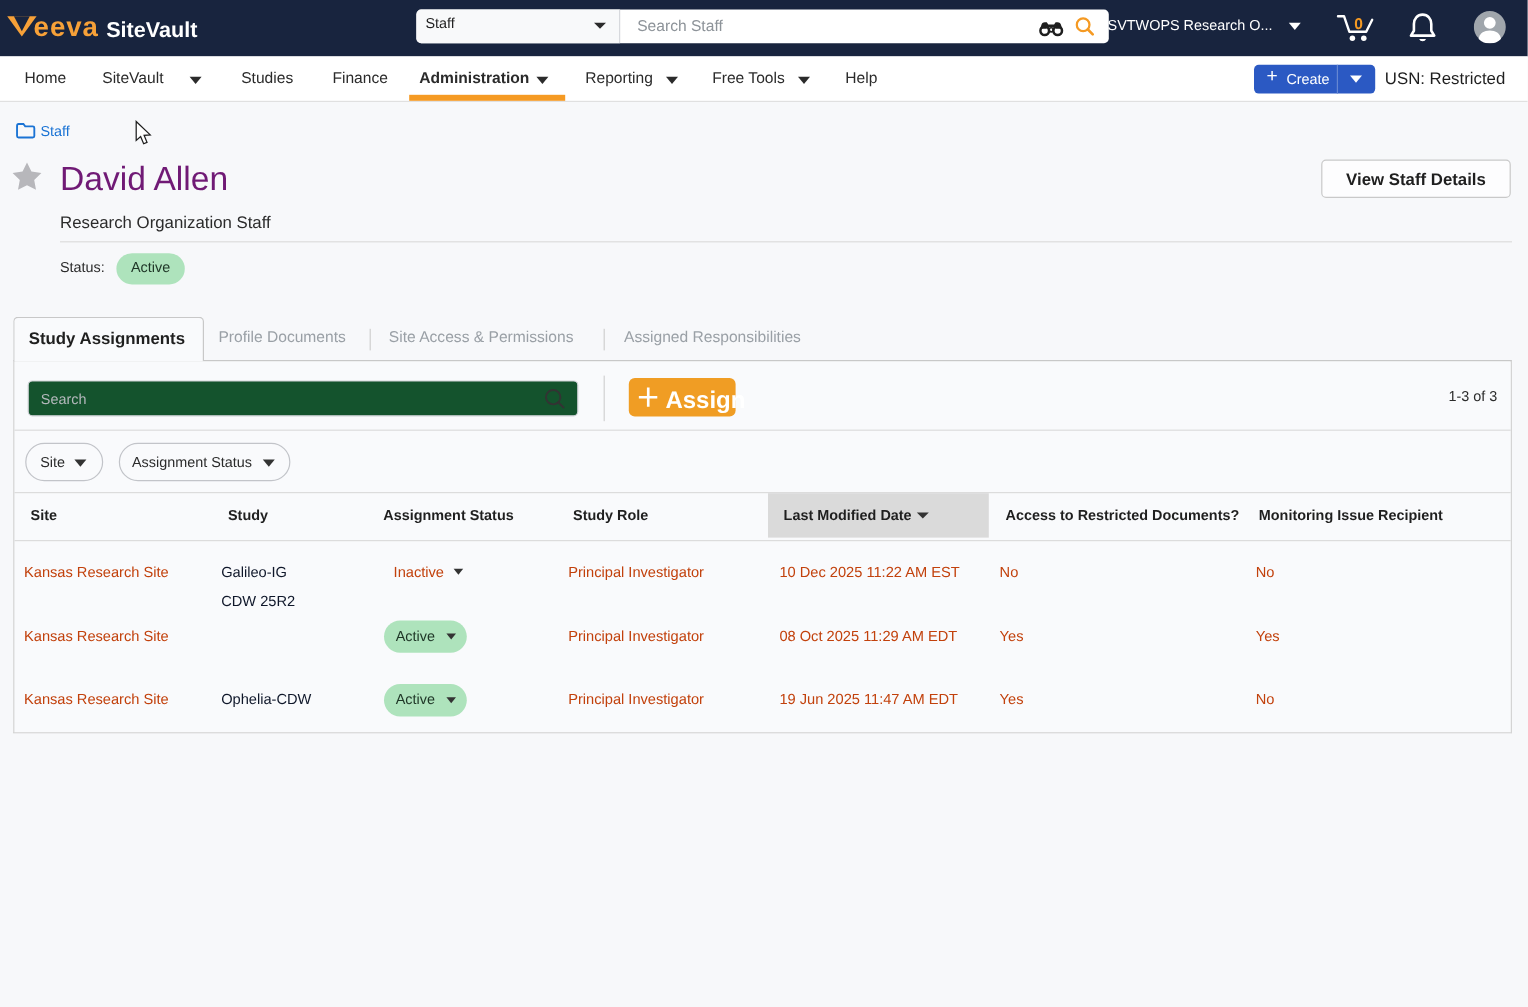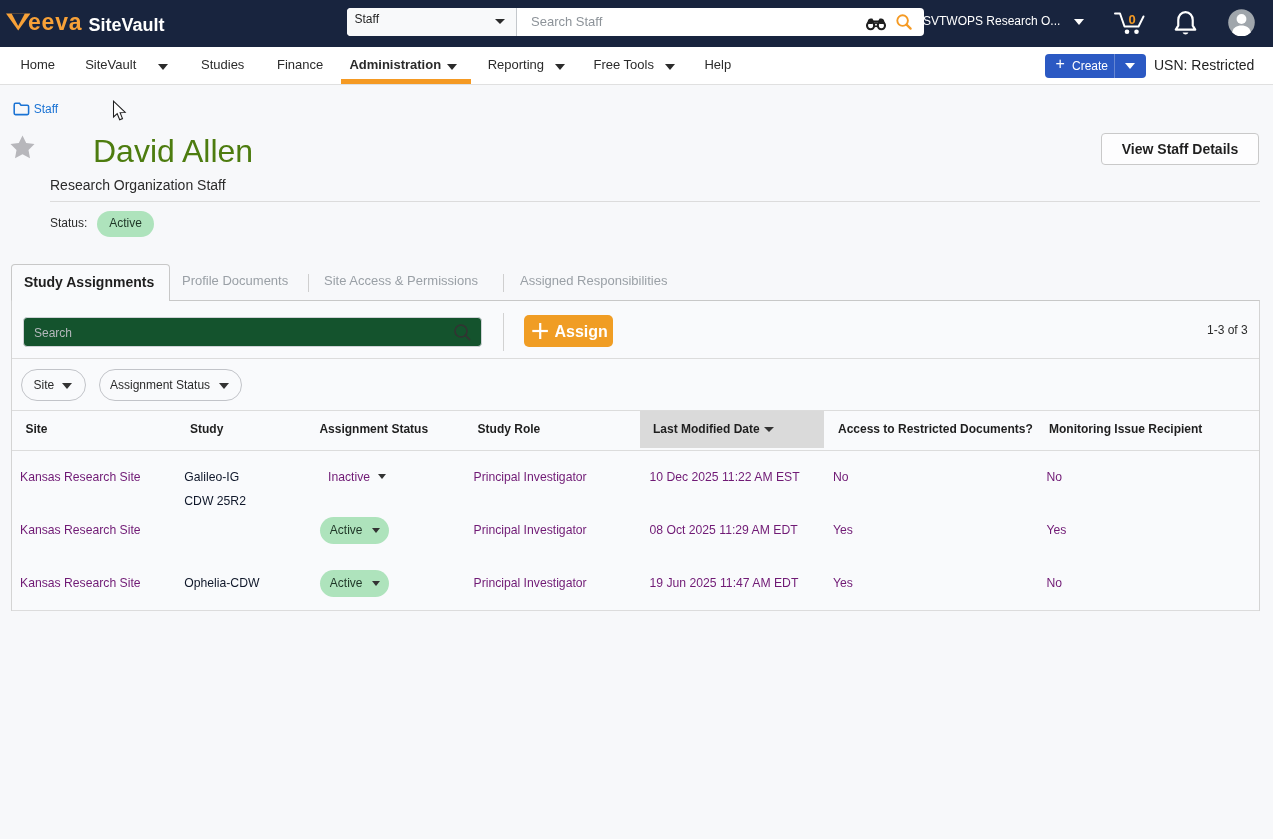--- a/index.html
+++ b/index.html
@@ -1,18 +1,18 @@
 <!DOCTYPE html>
 <html><head>
 <meta charset="utf-8">
 <style>
 * { margin:0; padding:0; box-sizing:border-box; }
 html,body { width:1273px; height:839px; }
 body { font-family:"Liberation Sans", sans-serif; background:#f7f8fa; position:relative; overflow:hidden; }
-.t13 { position:absolute; font-size:12.2px; line-height:normal; color:#701a75; white-space:nowrap; }
+.t13 { position:absolute; font-size:12.2px; line-height:normal; color:#c2410c; white-space:nowrap; }
 
 
 #topbar { position:absolute; top:0; left:0; width:1273px; height:47px; background:#18243e; }
 #searchbar { position:absolute; left:347px; top:8px; width:577px; height:28px; background:#fff; border-radius:4px; }
 #staffsel { position:absolute; left:0; top:0; width:170px; height:28px; border-right:1px solid #c4c8cc; background:#f8f9fa; border-radius:4px 0 0 4px; }
 .caret { width:0; height:0; border-left:5px solid transparent; border-right:5px solid transparent; border-top:5.5px solid #2b2b2b; display:inline-block; }
 
 
 #nav { position:absolute; top:47px; left:0; width:1273px; height:38px; background:#fff; border-bottom:1px solid #e0e0e0;text-align:right; }
 .navitem { position:absolute; top:9.6px; font-size:13px; line-height:normal; color:#2b2b2b; white-space:nowrap; }
@@ -20,42 +20,42 @@
 #adminbar { position:absolute; left:341px; top:32px; width:130px; height:5px; background:#f59a23; }
 #createbtn { position:absolute; left:1045px; top:6.6px; width:101px; height:24px; background:#2b59c3; border-radius:4px; color:#fff; }
 #createbtn .divi { position:absolute; left:69px; top:0; width:1px; height:24px; background:#6586d2; }
 #createbtn .plus { position:absolute; left:10.5px; top:1.5px; font-size:16px; }
 #createbtn .lbl { position:absolute; left:27px; top:5.5px; font-size:12px; }
 #createbtn .dd { position:absolute; left:80px; top:9px; border-left:5px solid transparent; border-right:5px solid transparent; border-top:6px solid #fff; width:0; height:0; }
 #usn { position:absolute; left:1154px; top:9.7px; font-size:14px; line-height:normal; color:#1f1f1f; }
 
 
 #crumb { position:absolute; left:33.7px; top:101.8px; font-size:12px; line-height:normal; color:#1a73d4; }
-#title { position:absolute; left:50px; top:133px; font-size:32px; line-height:normal; color:#4d7c0f;margin-left:43px; }
+#title { position:absolute; left:50px; top:133px; font-size:28px; line-height:normal; color:#701a75; }
 #subtitle { position:absolute; left:50px; top:176.6px; font-size:14px; line-height:normal; color:#2b2b2b; }
 #hr1 { position:absolute; left:50px; top:201px; width:1210px; height:1px; background:#dcdcdc; }
 #statuslbl { position:absolute; left:50px; top:215.5px; font-size:12px; line-height:normal; color:#2b2b2b; }
 #statuspill { position:absolute; left:97px; top:211px; width:57px; height:26px; background:#aee3bc; border-radius:13px; }
 #statuspill span { position:absolute; left:50%; transform:translateX(-50%); top:4.5px; font-size:12px; color:#1e3526; }
 #viewbtn { position:absolute; left:1101px; top:133px; width:158px; height:32px; border:1px solid #c9c9c9; border-radius:4px; background:#fdfdfe; text-align:center; font-size:14px; font-weight:bold; color:#1f1f1f; line-height:30px; }
 
 
 #tabactive { position:absolute; left:11px; top:263.7px; width:159px; height:38px; background:#f9fafc; border:1px solid #c8c8c8; border-bottom:none; border-radius:4px 4px 0 0; }
 #tabactive span { position:absolute; left:12px; top:9px; font-size:14px; font-weight:bold; color:#1f1f1f; }
 .tabgray { position:absolute; top:273.3px; font-size:13px; line-height:normal; color:#9aa0a6; white-space:nowrap; }
 .tabsep { position:absolute; top:274px; width:1px; height:18px; background:#cfcfcf; }
 
 
 #panel { position:absolute; left:11px; top:300px; width:1249px; height:311px; border:1px solid #d4d4d4; border-top:1px solid #c8c8c8; background:#f9fafc; }
 #paneltopmask { position:absolute; left:12px; top:300px; width:157px; height:1px; background:#f9fafc; }
 #srch { position:absolute; left:23px; top:317px; width:459px; height:30px; border:1px solid #cfd2d6; border-radius:4px; background:#14532d; }
 #srch .ph { position:absolute; left:10px; top:7.5px; font-size:12px; color:#b4b8bc; }
 #srchdiv { position:absolute; left:503px; top:313px; width:1px; height:38px; background:#d2d2d2; }
 #assignbtn { position:absolute; left:524px; top:315px; width:89px; height:32px; background:#f09d24; border-radius:5px; color:#fff; }
-#assignbtn .lbl { position:absolute; left:30.5px; top:8px; font-size:16px; font-weight:bold; }
+#assignbtn .lbl { position:absolute; left:30.5px; top:8px; font-size:20px; font-weight:bold; }
 #count { position:absolute; left:1207px; top:322.6px; font-size:12px; line-height:normal; color:#2b2b2b; }
 #filtersep { position:absolute; left:12px; top:358px; width:1247px; height:1px; background:#dcdcdc; }
 .fpill { position:absolute; top:369px; height:32px; border:1px solid #c2c4c9; border-radius:16px; }
 .fpill .lbl { position:absolute; font-size:12px; line-height:normal; color:#2b2b2b; top:7.5px; }
 .fpill .caret { position:absolute; top:13px; border-left:5.5px solid transparent; border-right:5.5px solid transparent; border-top:6.5px solid #333; }
 #midsep { position:absolute; left:12px; top:410px; width:1247px; height:1px; background:#dcdcdc; }
 #hdrsep { position:absolute; left:12px; top:450px; width:1247px; height:1px; background:#dcdcdc; }
 #botsep { position:absolute; left:12px; top:610px; width:1247px; height:1px; background:#dcdcdc; }
 #sortcell { position:absolute; left:640px; top:411px; width:184px; height:37px; background:#dadada; }
 .hcell { position:absolute; top:422px; font-size:12px; font-weight:bold; line-height:normal; color:#1f1f1f; white-space:nowrap; }

